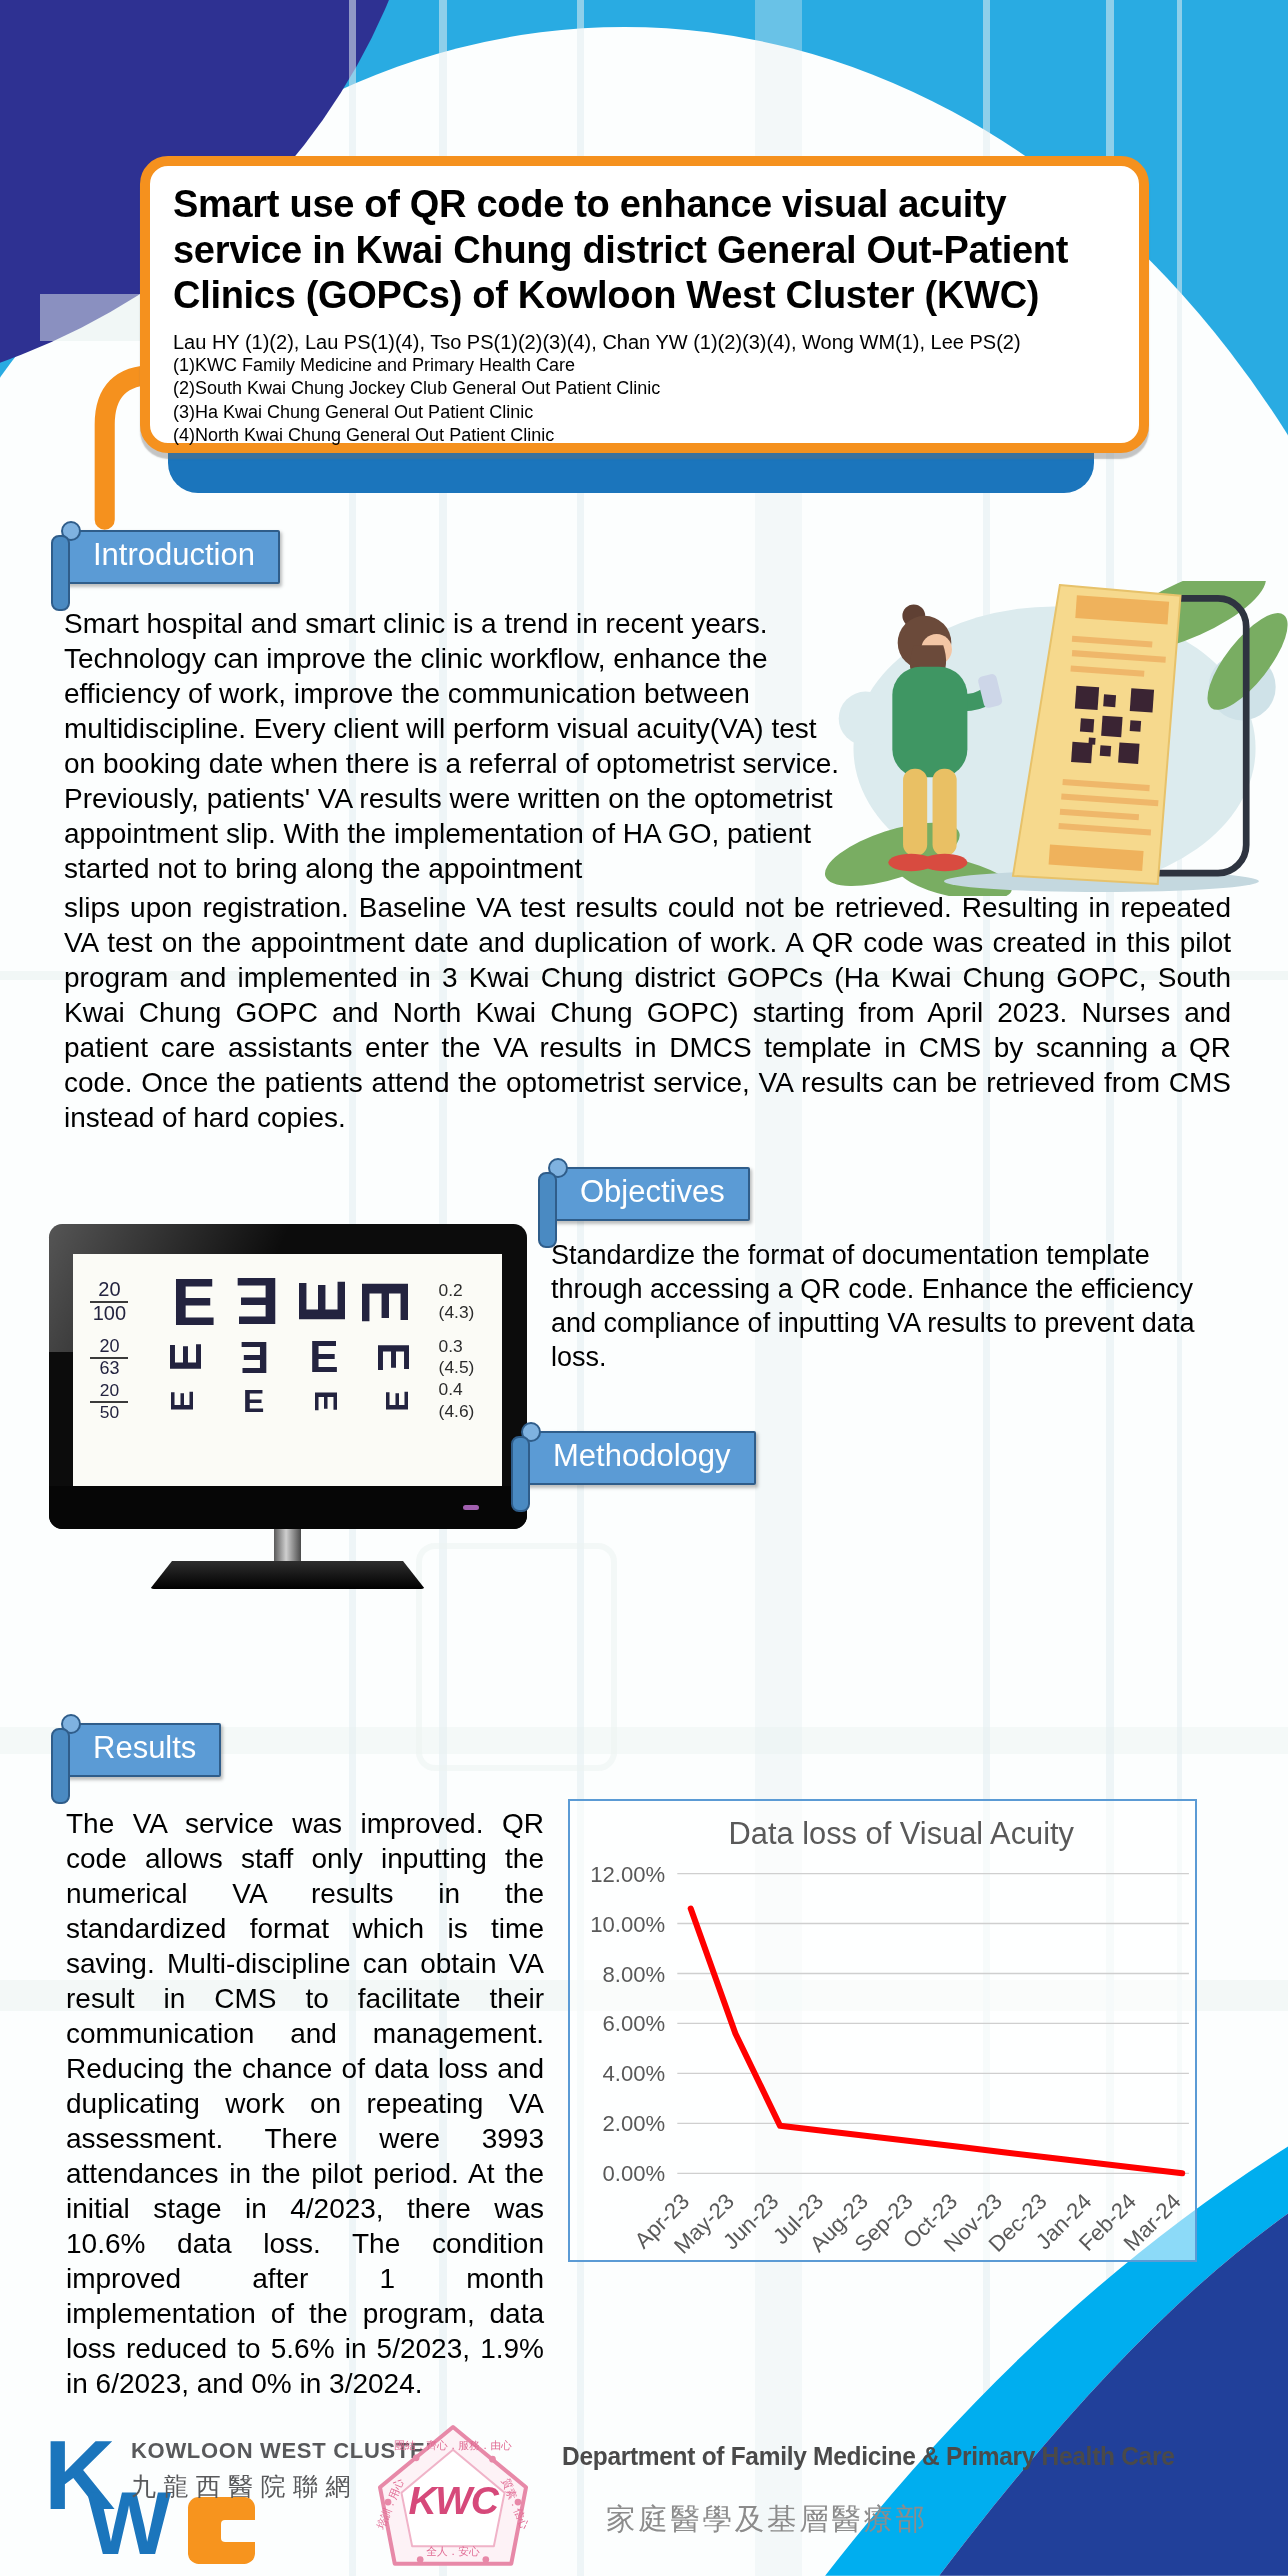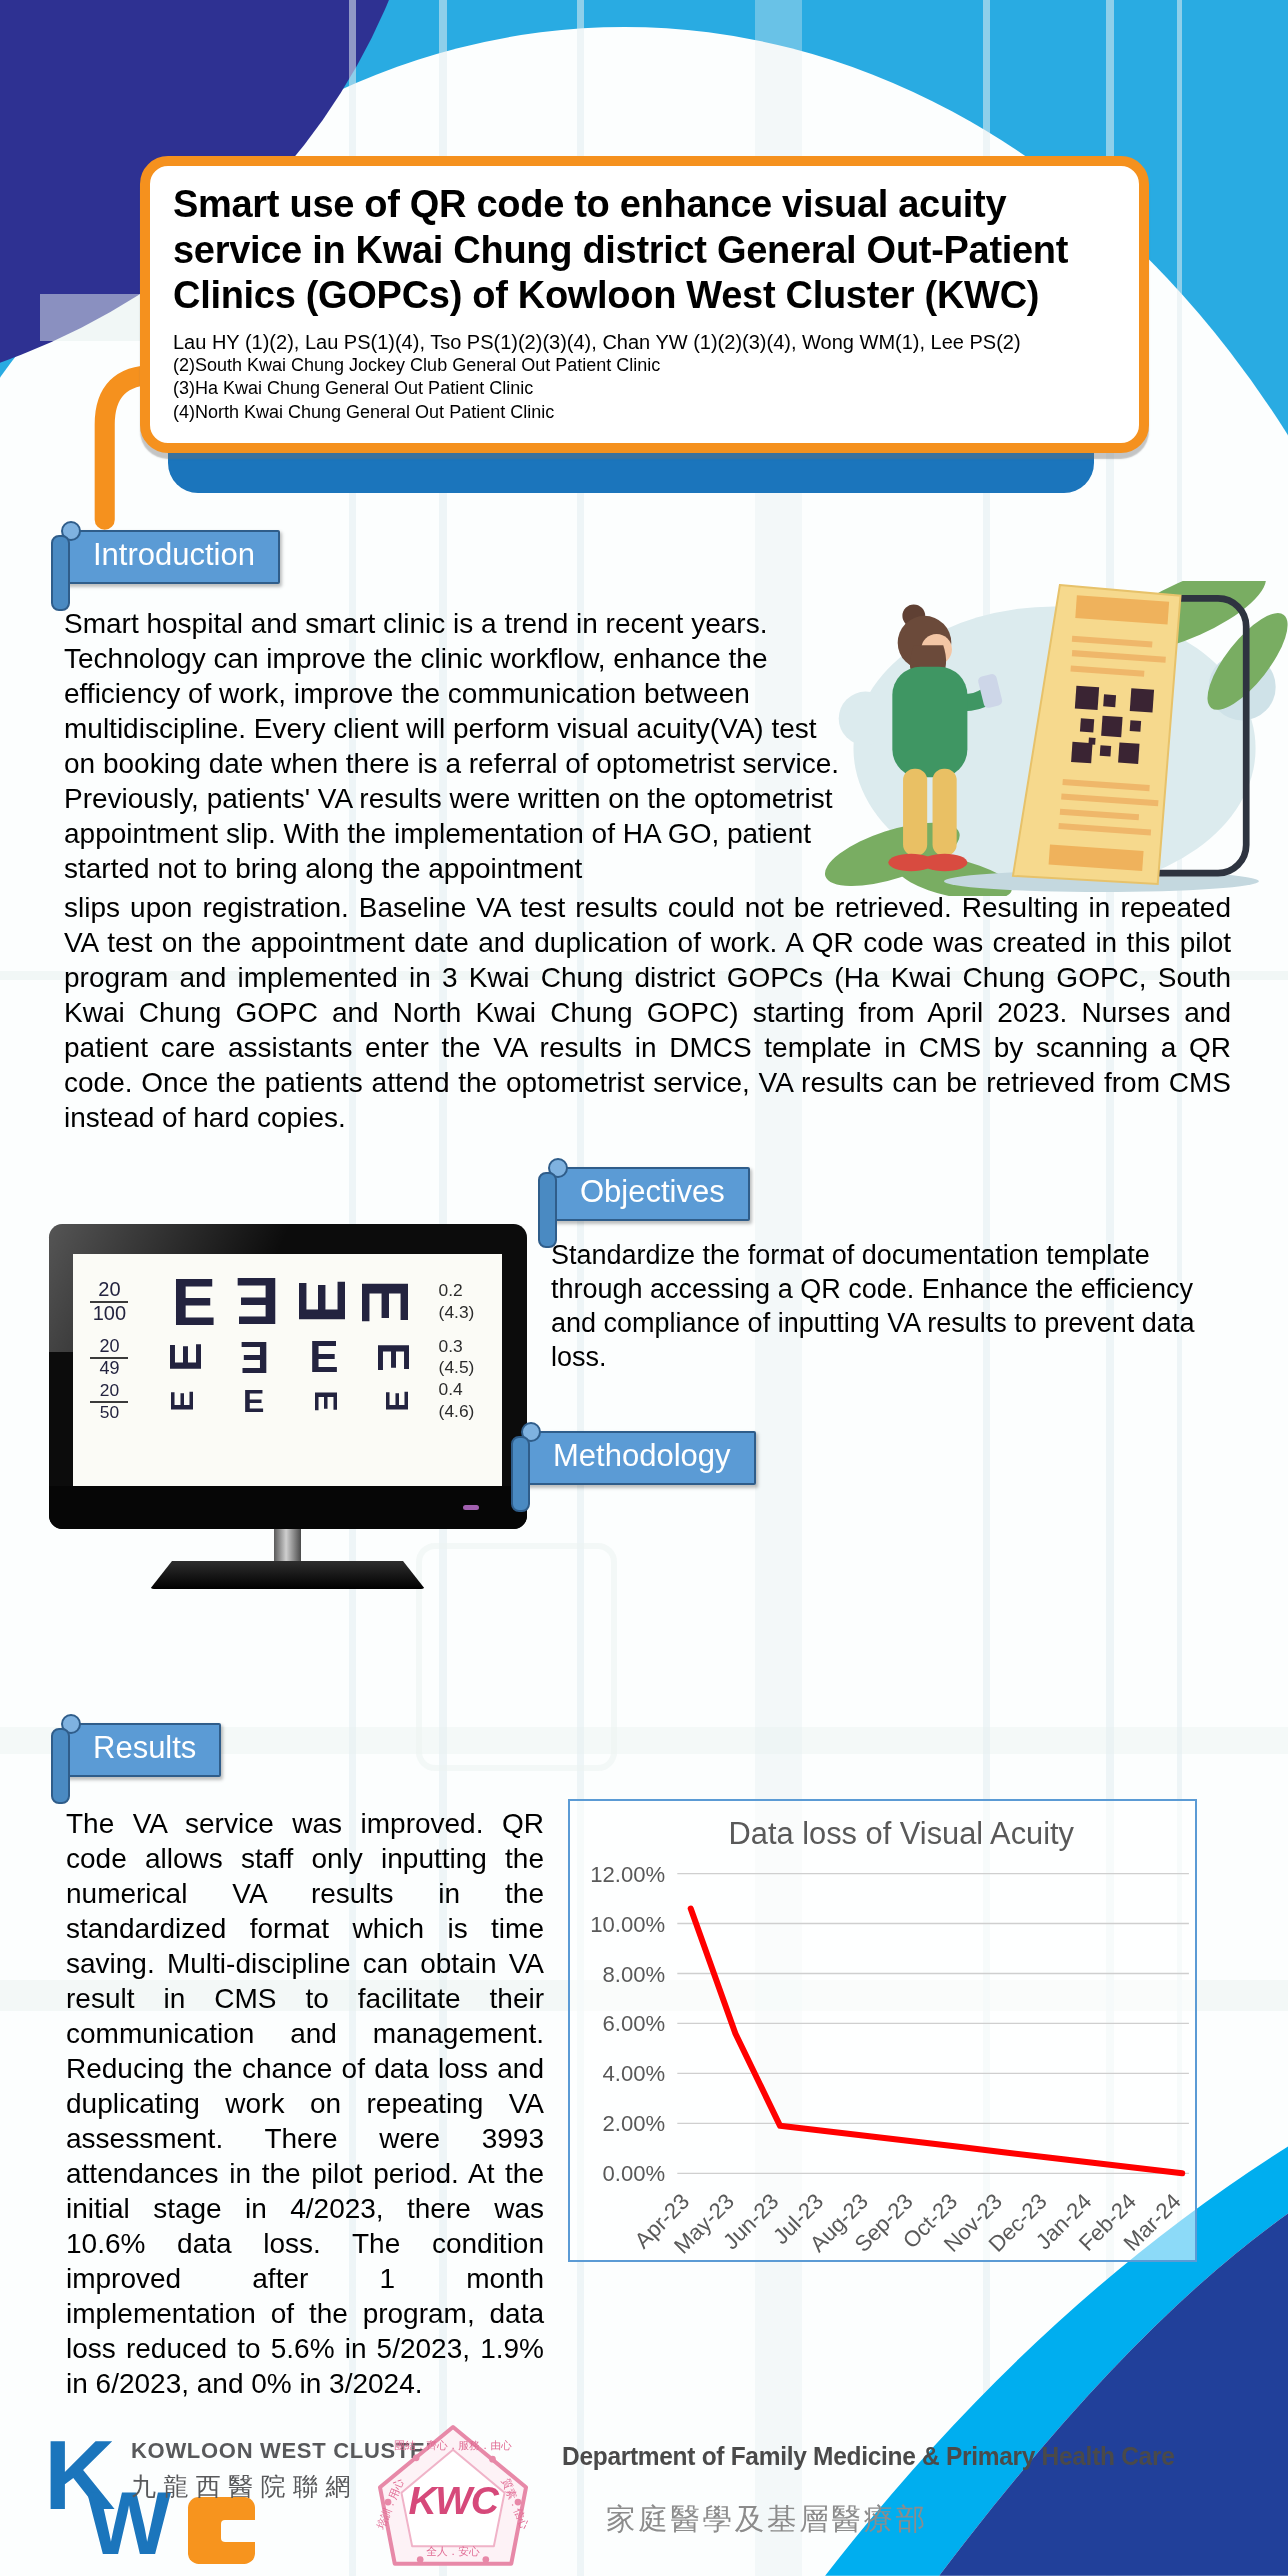--- a/index.html
+++ b/index.html
@@ -127,20 +127,21 @@
   </svg>
 
   <div class="abs header-shadow"></div>
   <svg class="abs accent-svg" width="288" height="168" viewBox="0 0 430 250">
     <path d="M410,16 L90,16 Q16,16 16,90 L16,232" fill="none" stroke="#F5911E" stroke-width="30" stroke-linecap="round"></path>
   </svg>
   <div class="abs header-card">
     <div class="title">Smart use of QR code to enhance visual acuity service in Kwai Chung district General Out-Patient Clinics (GOPCs) of Kowloon West Cluster (KWC)</div>
     <div class="authors">Lau HY (1)(2), Lau PS(1)(4), Tso PS(1)(2)(3)(4), Chan YW (1)(2)(3)(4), Wong WM(1), Lee PS(2)</div>
     <div class="affils">
+      <div>(1)KWC Family Medicine and Primary Health Care</div>
       <div>(2)South Kwai Chung Jockey Club General Out Patient Clinic</div>
       <div>(3)Ha Kwai Chung General Out Patient Clinic</div>
       <div>(4)North Kwai Chung General Out Patient Clinic</div>
     </div>
   </div>
 
   <div class="ribbon" style="left:64px;top:530px;">
     <span>Introduction</span>
   </div>
   <div class="ptext intro-p1">Smart hospital and smart clinic is a trend in recent years. Technology can improve the clinic workflow, enhance the efficiency of work, improve the communication between multidiscipline. Every client will perform visual acuity(VA) test on booking date when there is a referral of optometrist service. Previously, patients' VA results were written on the optometrist appointment slip. With the implementation of HA GO, patient started not to bring along the appointment</div>
@@ -210,21 +211,21 @@
             <span class="g dir-down">E</span>
           </div>
           <div class="ec-vals">
             <div>0.2</div>
             <div>(4.3)</div>
           </div>
         </div>
         <div class="ec-row s1">
           <div class="ec-frac">
             <span class="num">20</span>
-            <span class="den">49</span>
+            <span class="den">63</span>
           </div>
           <div class="ec-glyphs">
             <span class="g dir-up">E</span>
             <span class="g dir-left">E</span>
             <span class="g dir-right">E</span>
             <span class="g dir-down">E</span>
           </div>
           <div class="ec-vals">
             <div>0.3</div>
             <div>(4.5)</div>

